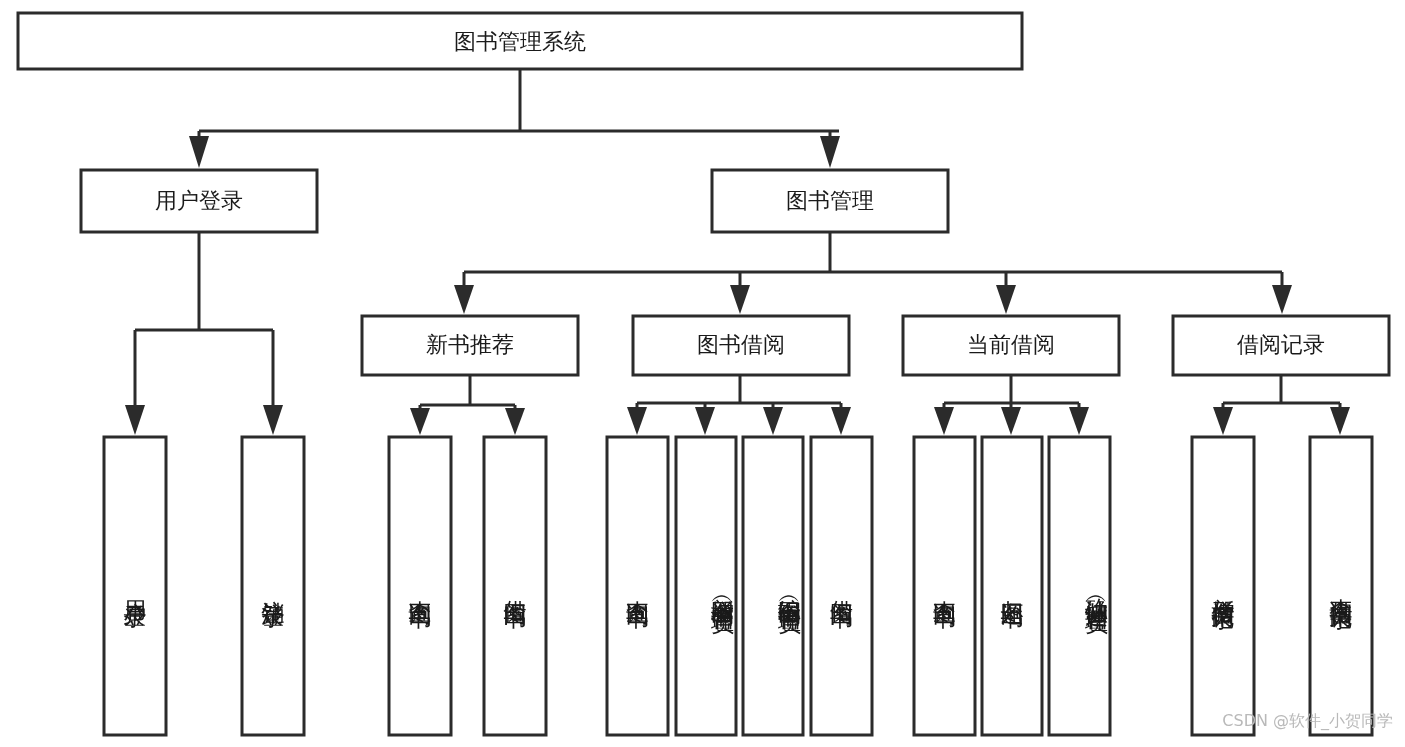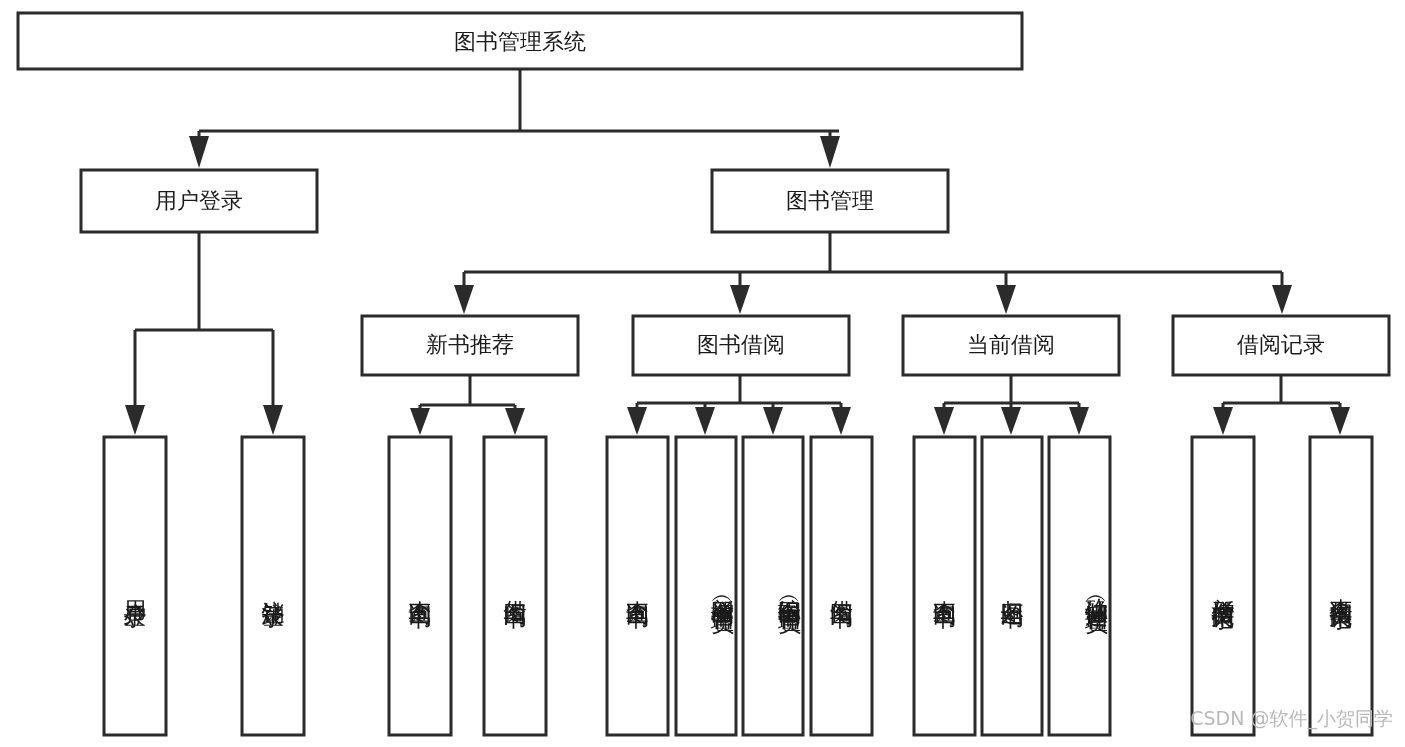--- a/index.html
+++ b/index.html
@@ -24,21 +24,21 @@
     font-size:23px;line-height:1.18;letter-spacing:2px;
     color:#1a1a1a;
     display:flex;align-items:center;justify-content:center;
     text-align:center;
     pointer-events:none;
     white-space:nowrap;
   }
   .watermark{
     position:absolute;right:12px;bottom:6px;
     font-family:"DejaVu Sans","Liberation Sans",sans-serif;
-    font-size:19px;color:#b9b9b9;white-space:nowrap;
+    font-size:16px;color:#b9b9b9;white-space:nowrap;
   }
 </style>
 </head>
 <body>
 
 <div id="stage">
 
   <svg id="diagram" viewBox="0 0 1405 747">
     <defs></defs>
 

